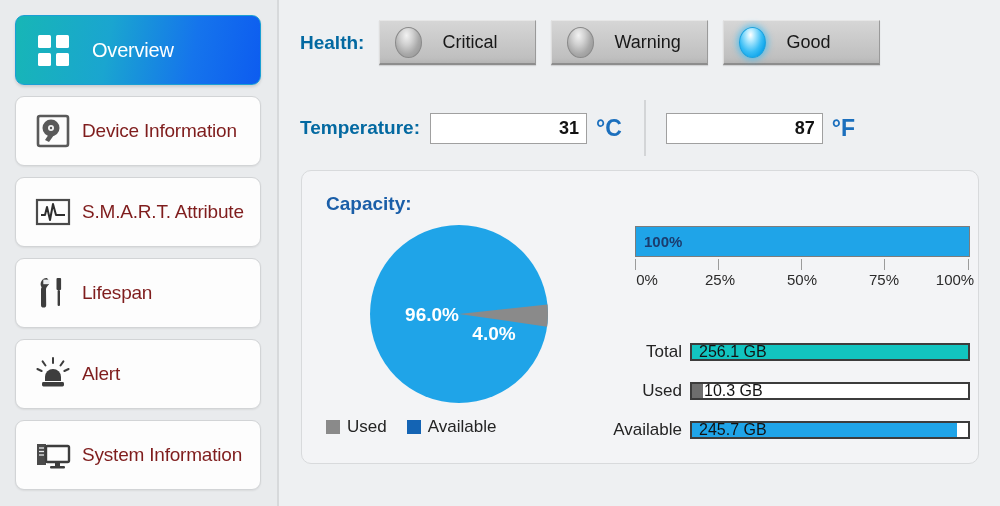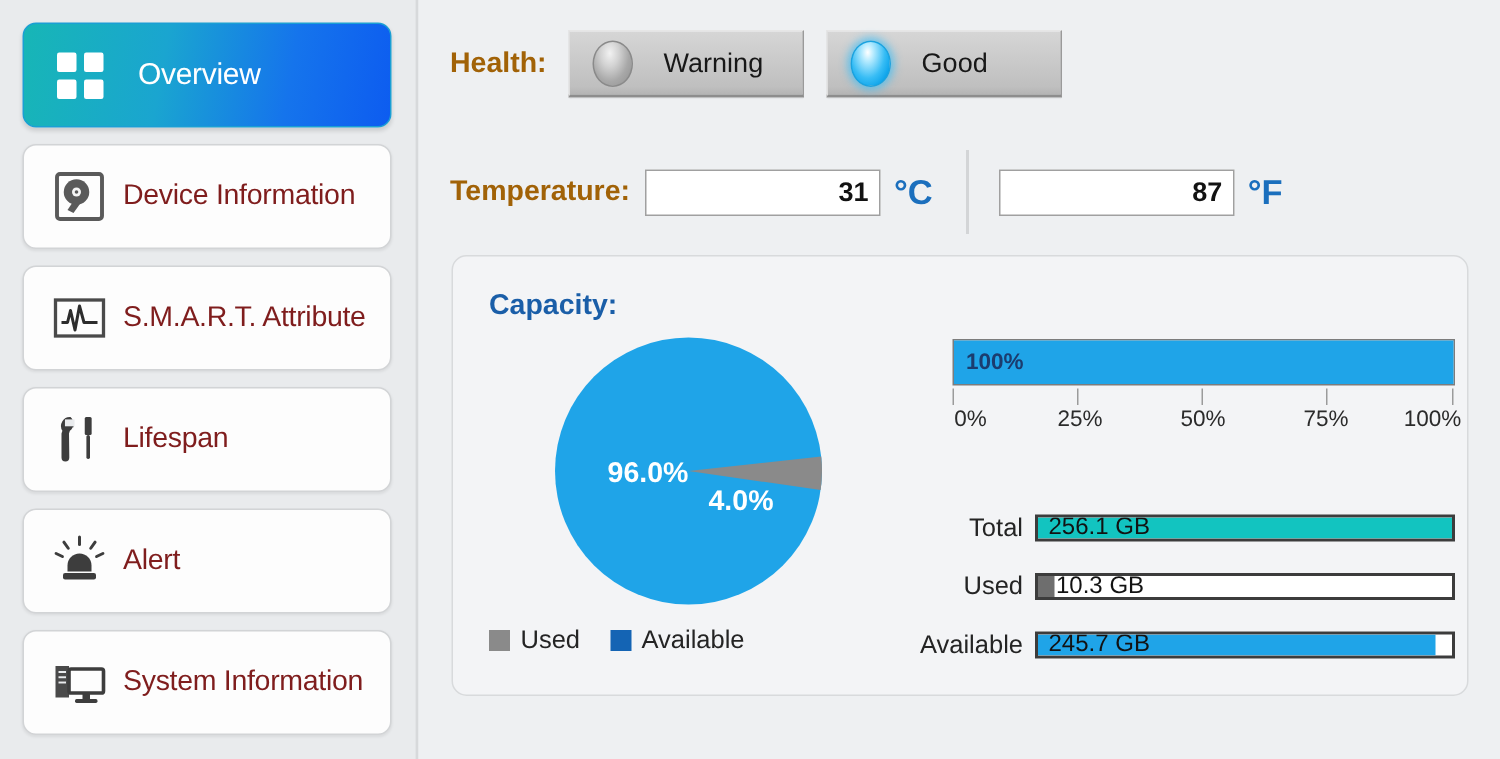--- a/index.html
+++ b/index.html
@@ -85,21 +85,21 @@
   
   #health-row {
     position: absolute;
     left: 21px; top: 20px;
     display: flex;
     align-items: center;
   }
   .blue-label {
     font-size: 19px;
     font-weight: bold;
-    color: #a16207;
+    color: #0369a1;
     white-space: nowrap;
   }
   .health-btn {
     width: 157px;
     height: 45px;
     margin-left: 15px;
     background: linear-gradient(to bottom, #d6d6d6 0%, #c9c9c9 50%, #bfbfbf 88%, #b4b4b4 100%);
     border-top: 1px solid #e6e6e6;
     border-left: 1px solid #dedede;
     border-right: 1px solid #9a9a9a;
@@ -345,20 +345,24 @@
     <span class="nav-label">System Information</span>
   </div>
 </div>
 <div id="sidebar-divider"></div>
 
 <div id="main">
 
   <div id="health-row">
     <span class="blue-label">Health:</span>
 
+    <div class="health-btn">
+      <span class="led off"></span>
+      <span class="health-text">Critical</span>
+    </div>
 
     <div class="health-btn">
       <span class="led off"></span>
       <span class="health-text">Warning</span>
     </div>
 
     <div class="health-btn">
       <span class="led on"></span>
       <span class="health-text">Good</span>
     </div>

